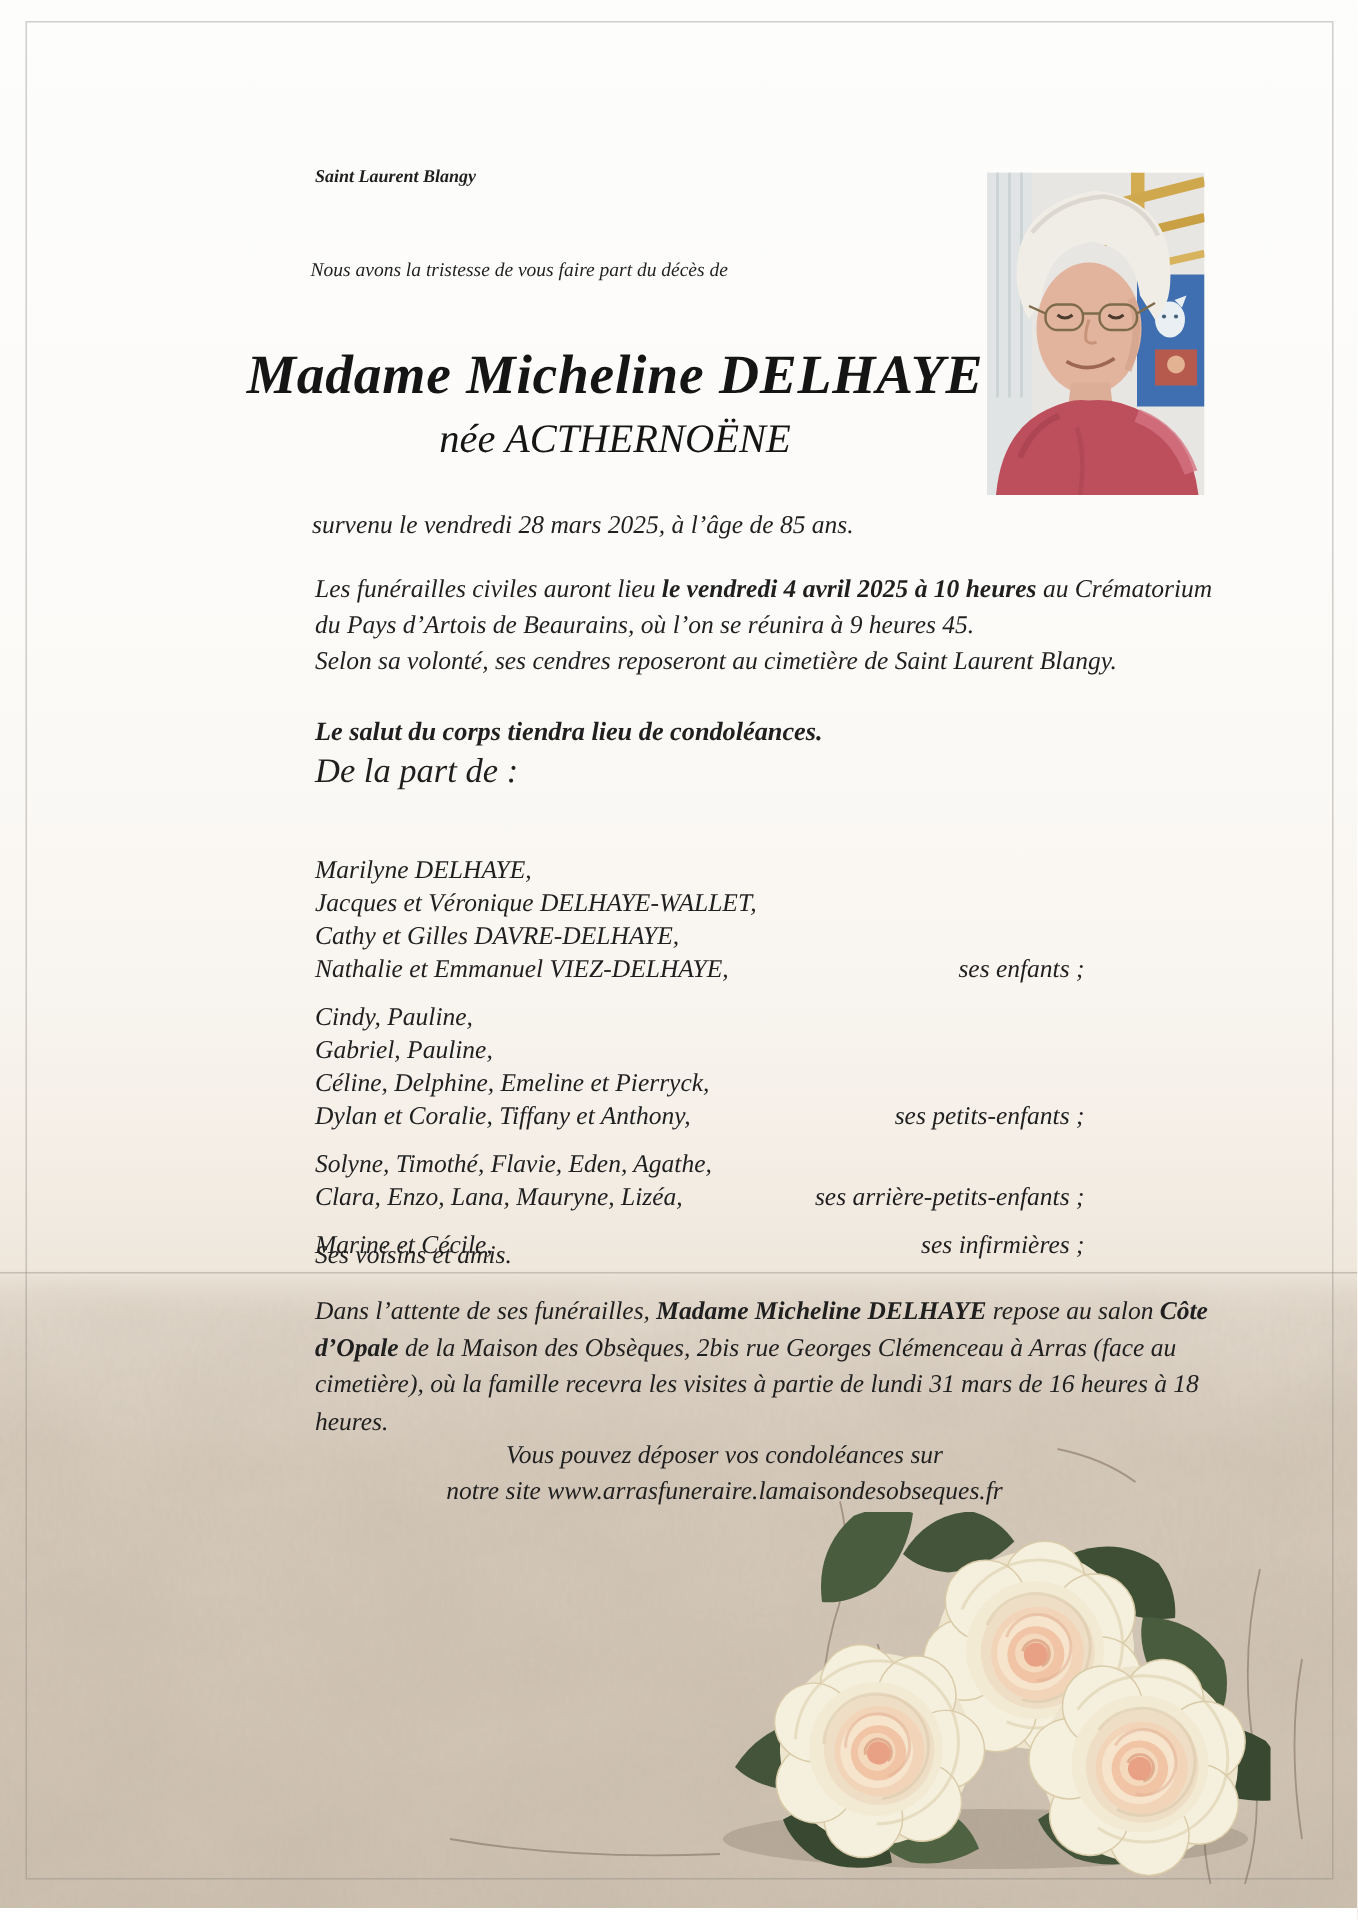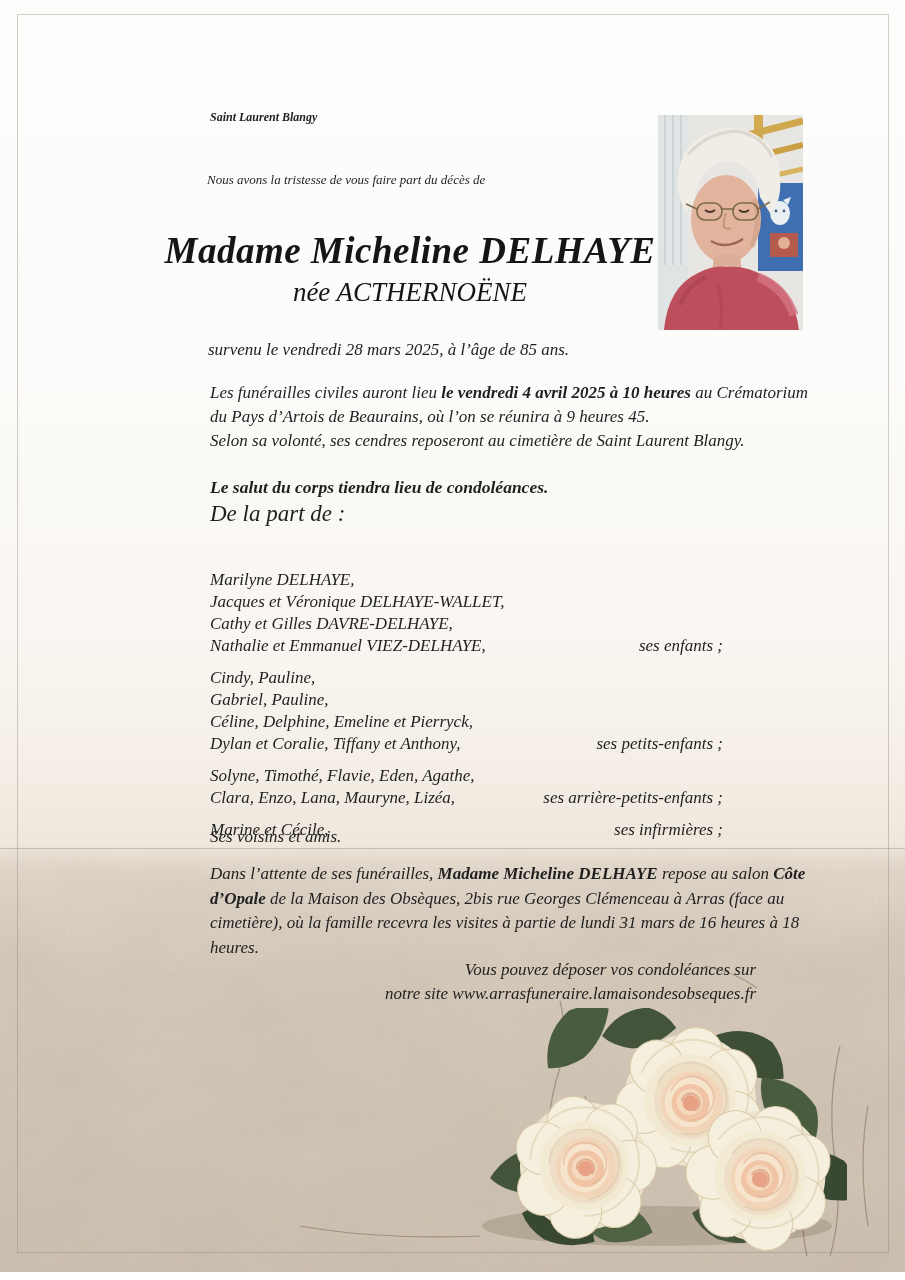--- a/index.html
+++ b/index.html
@@ -40,21 +40,21 @@
   .death-line{left:208px;top:340px;font-size:17px;}
   .para{font-size:17px;line-height:24px;}
   .funeral{left:210px;top:381px;width:610px;}
   .salute{left:210px;top:477px;font-weight:bold;font-size:17.5px;}
   .from-line{left:210px;top:501px;font-size:23px;}
   .family-groups{left:210px;top:541px;width:513px;font-size:17px;line-height:22px;margin-top:28px;}
   .fgroup{position:relative;margin-bottom:10px;}
   .glabel{position:absolute;right:0;bottom:0;}
   .closing{left:210px;top:827px;font-size:17px;}
   .visitation{left:210px;top:862px;width:625px;line-height:24.5px;}
-  .condolences{left:210px;top:958px;width:546px;text-align:right;line-height:24px;font-size:17px;}
+  .condolences{left:210px;top:958px;width:546px;text-align:center;line-height:24px;font-size:17px;}
   .b{font-weight:bold;}
   .portrait{left:658px;top:115px;width:145px;height:215px;}
   .roses{left:462px;top:1008px;width:385px;height:252px;}
 </style>
 </head>
 <body>
 
 <div class="page">
 
   <svg class="texture" viewBox="0 0 905 434" preserveAspectRatio="none">

